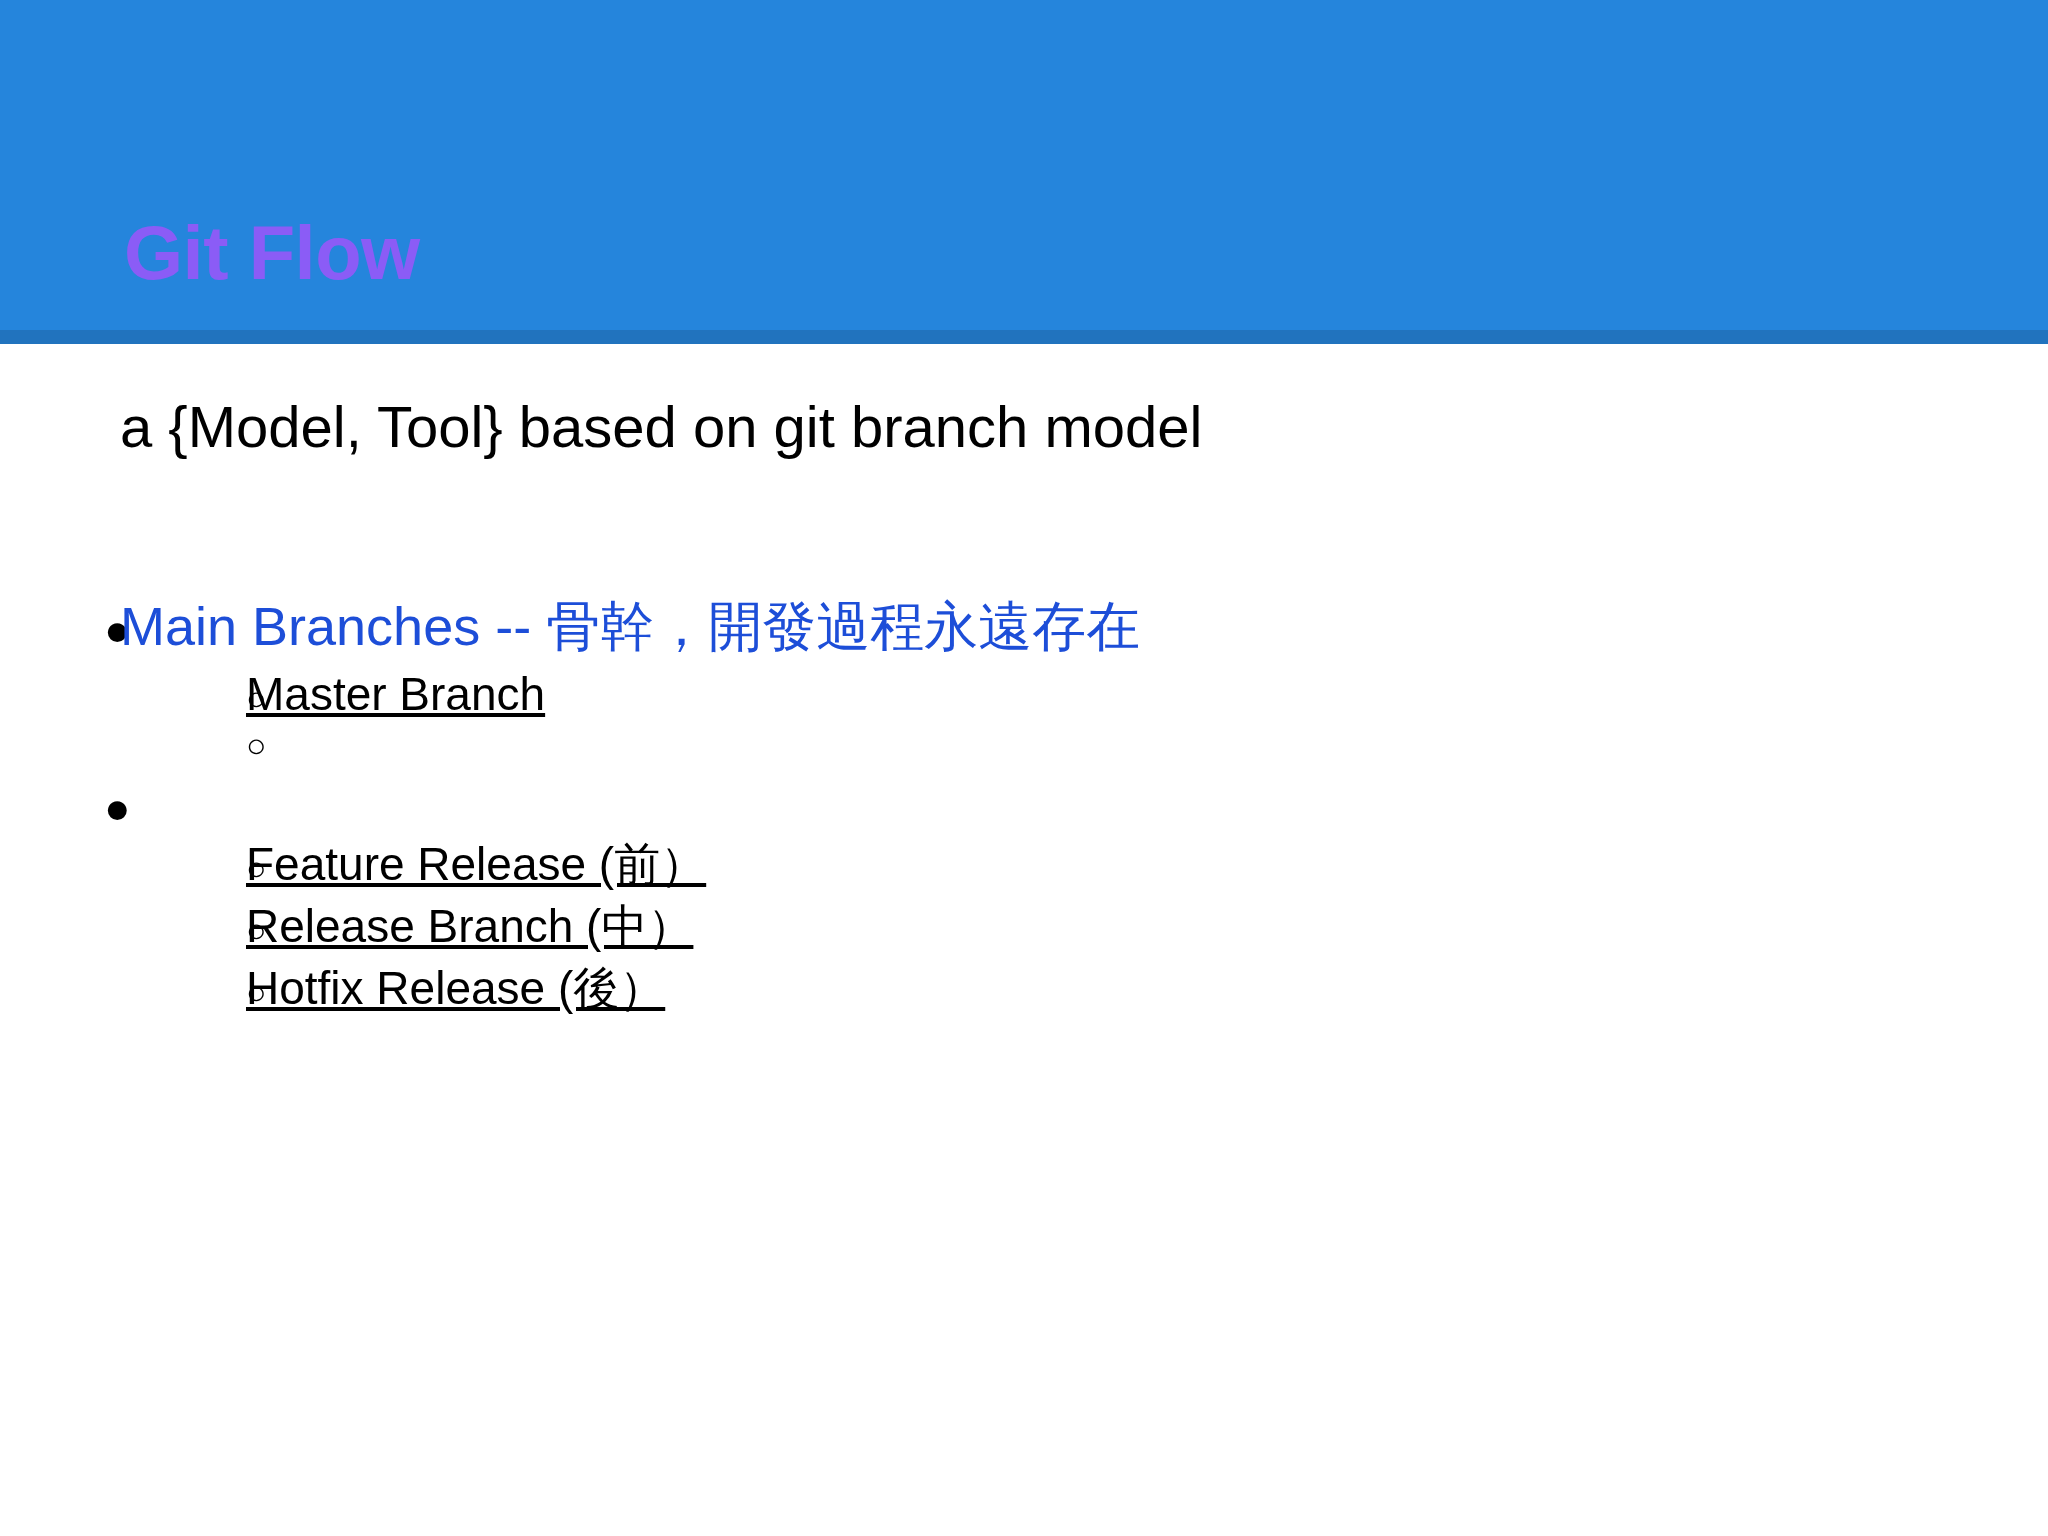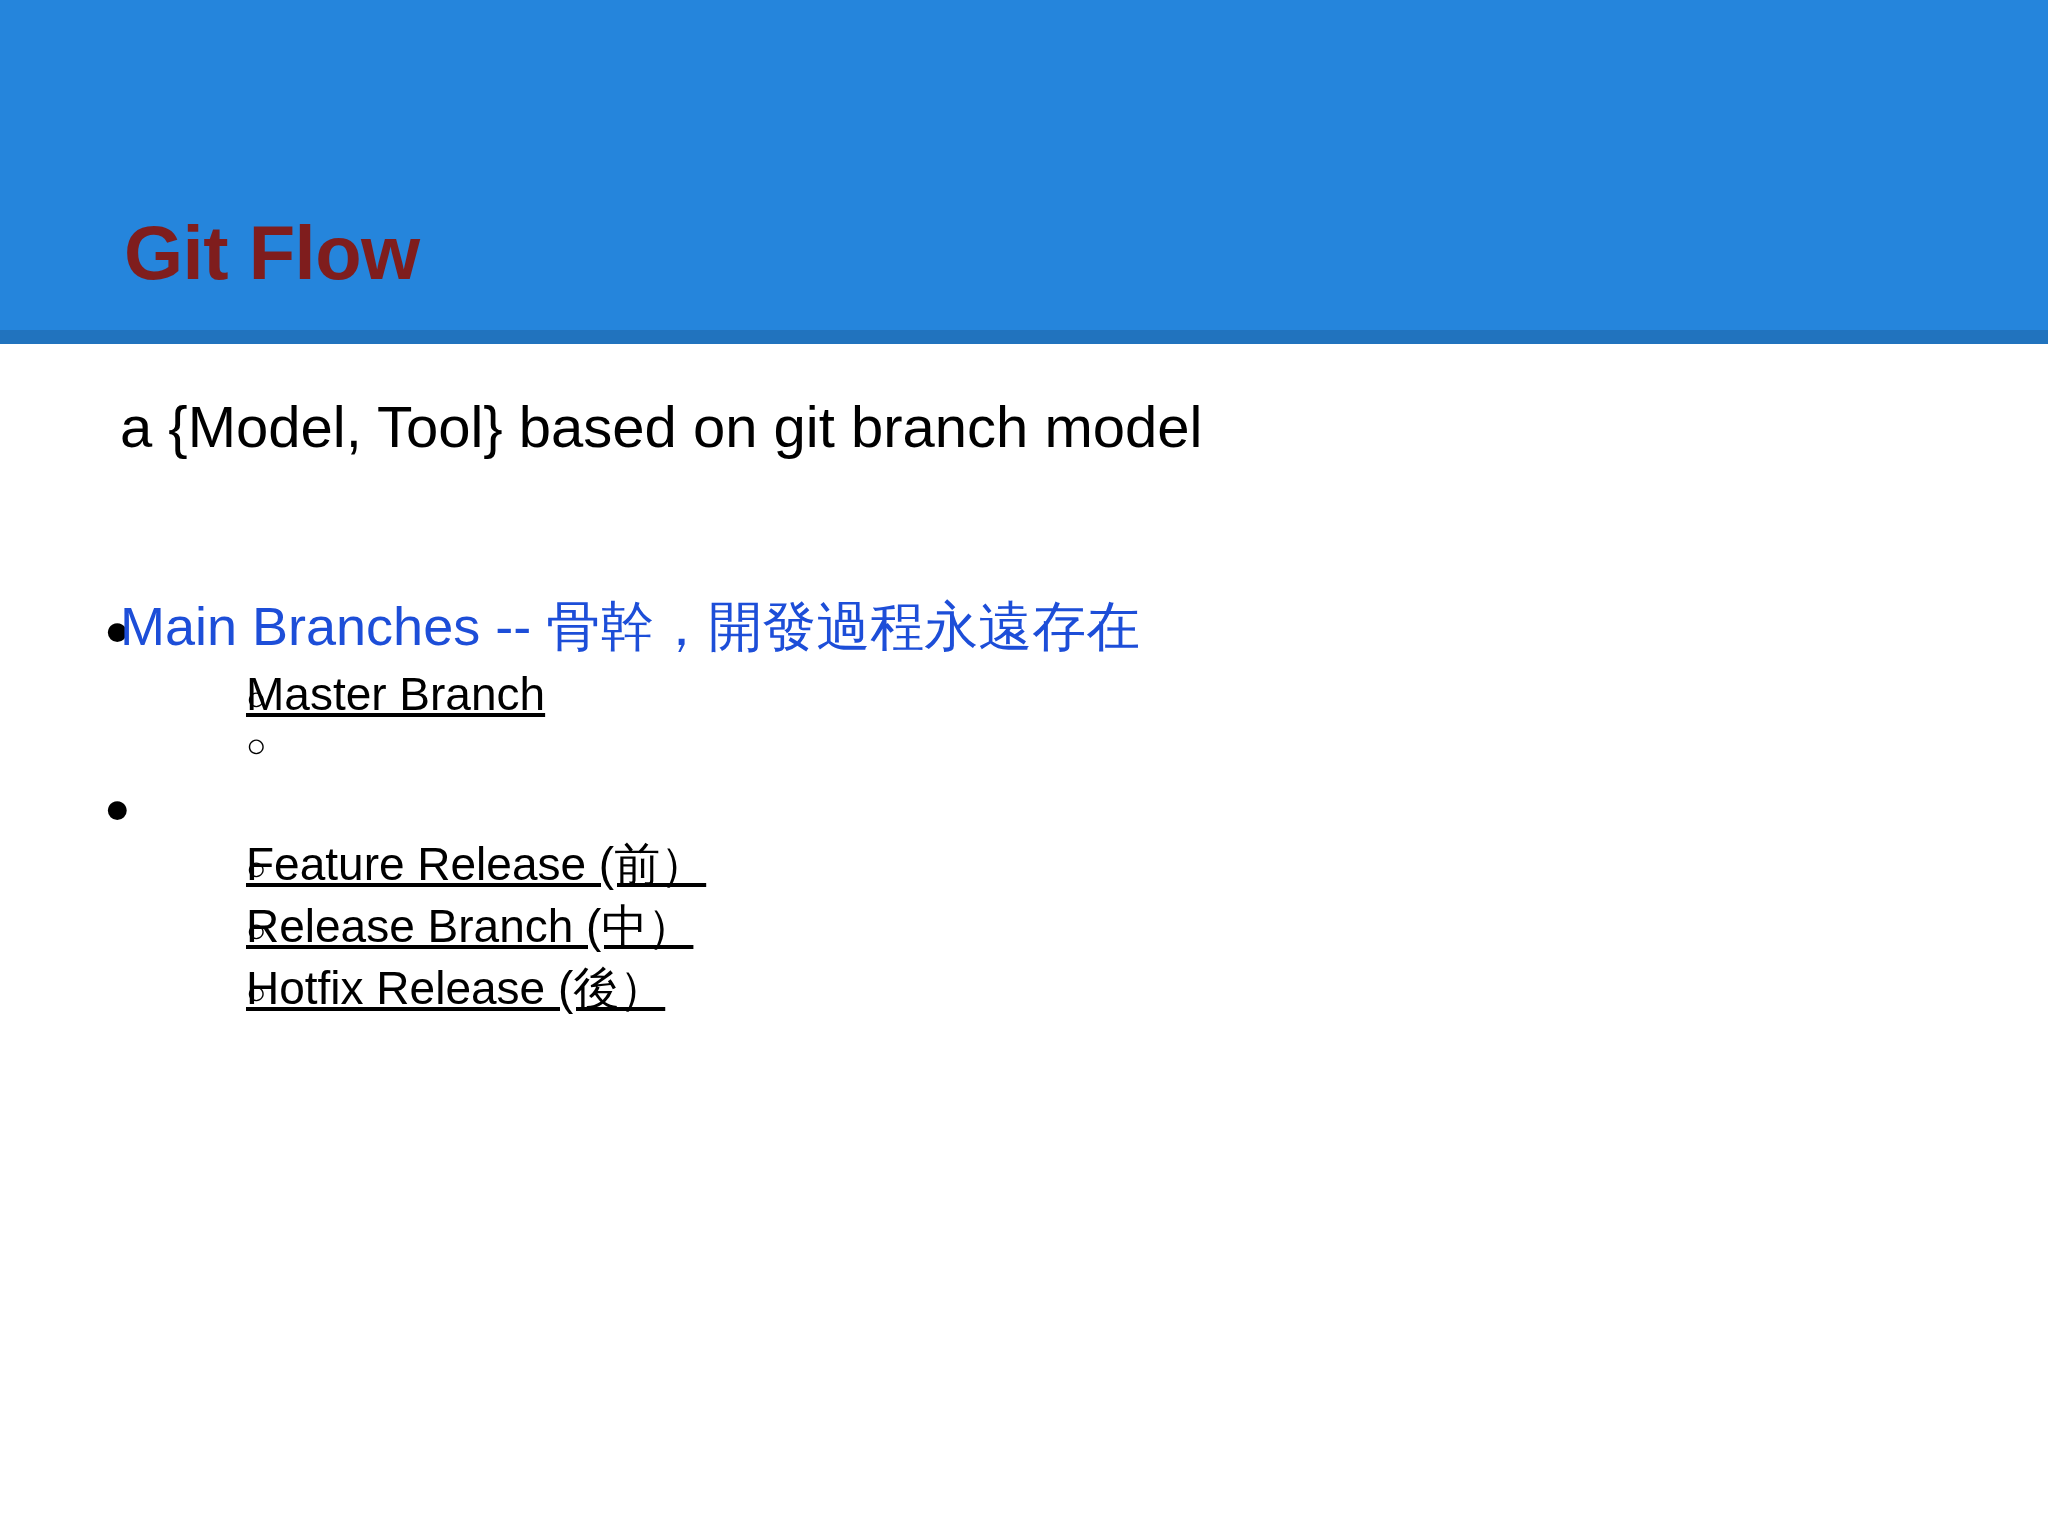--- a/index.html
+++ b/index.html
@@ -37,21 +37,21 @@
     height: 14px;
     background: #2173be;
   }
 
   .slide-title {
     position: absolute;
     left: 124px;
     top: 164px;
     font-size: 76px;
     font-weight: bold;
-    color: #7f1d1d;
+    color: #8b5cf6;
     letter-spacing: -0.5px;
     line-height: 1.0;
     white-space: nowrap;
   }
 
   
   .body-area {
     position: absolute;
     left: 0;
     top: 344px;

